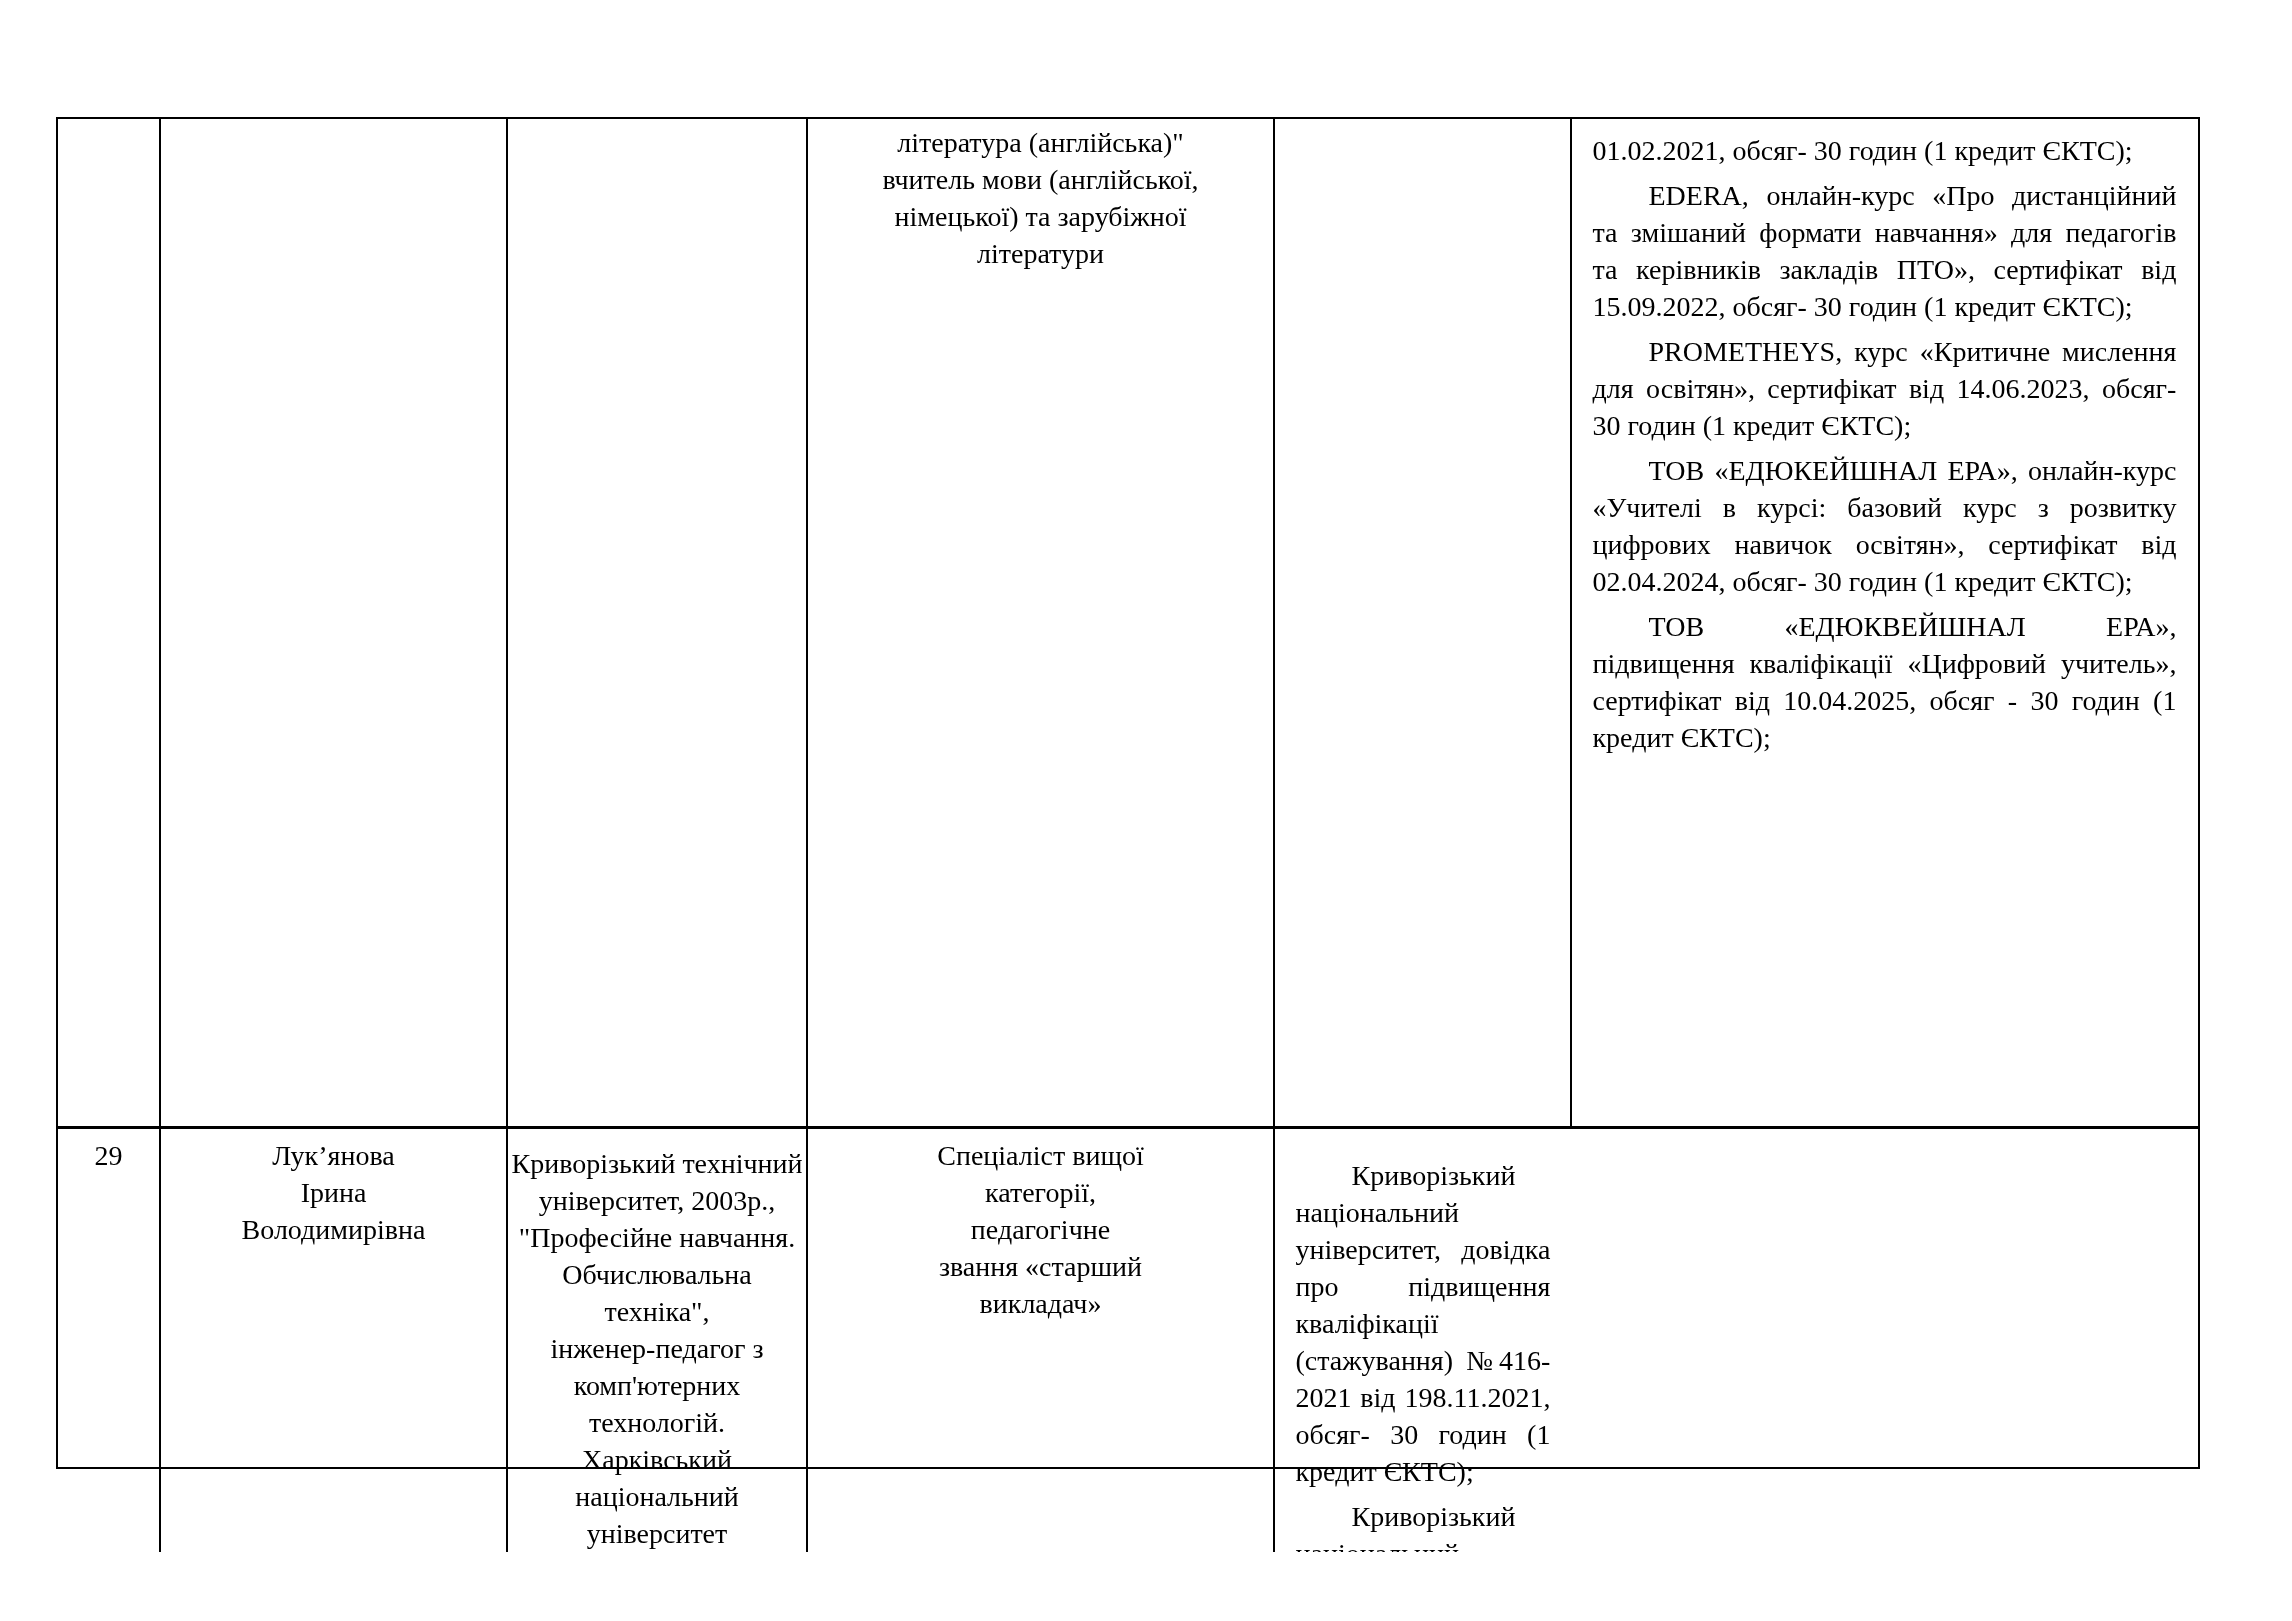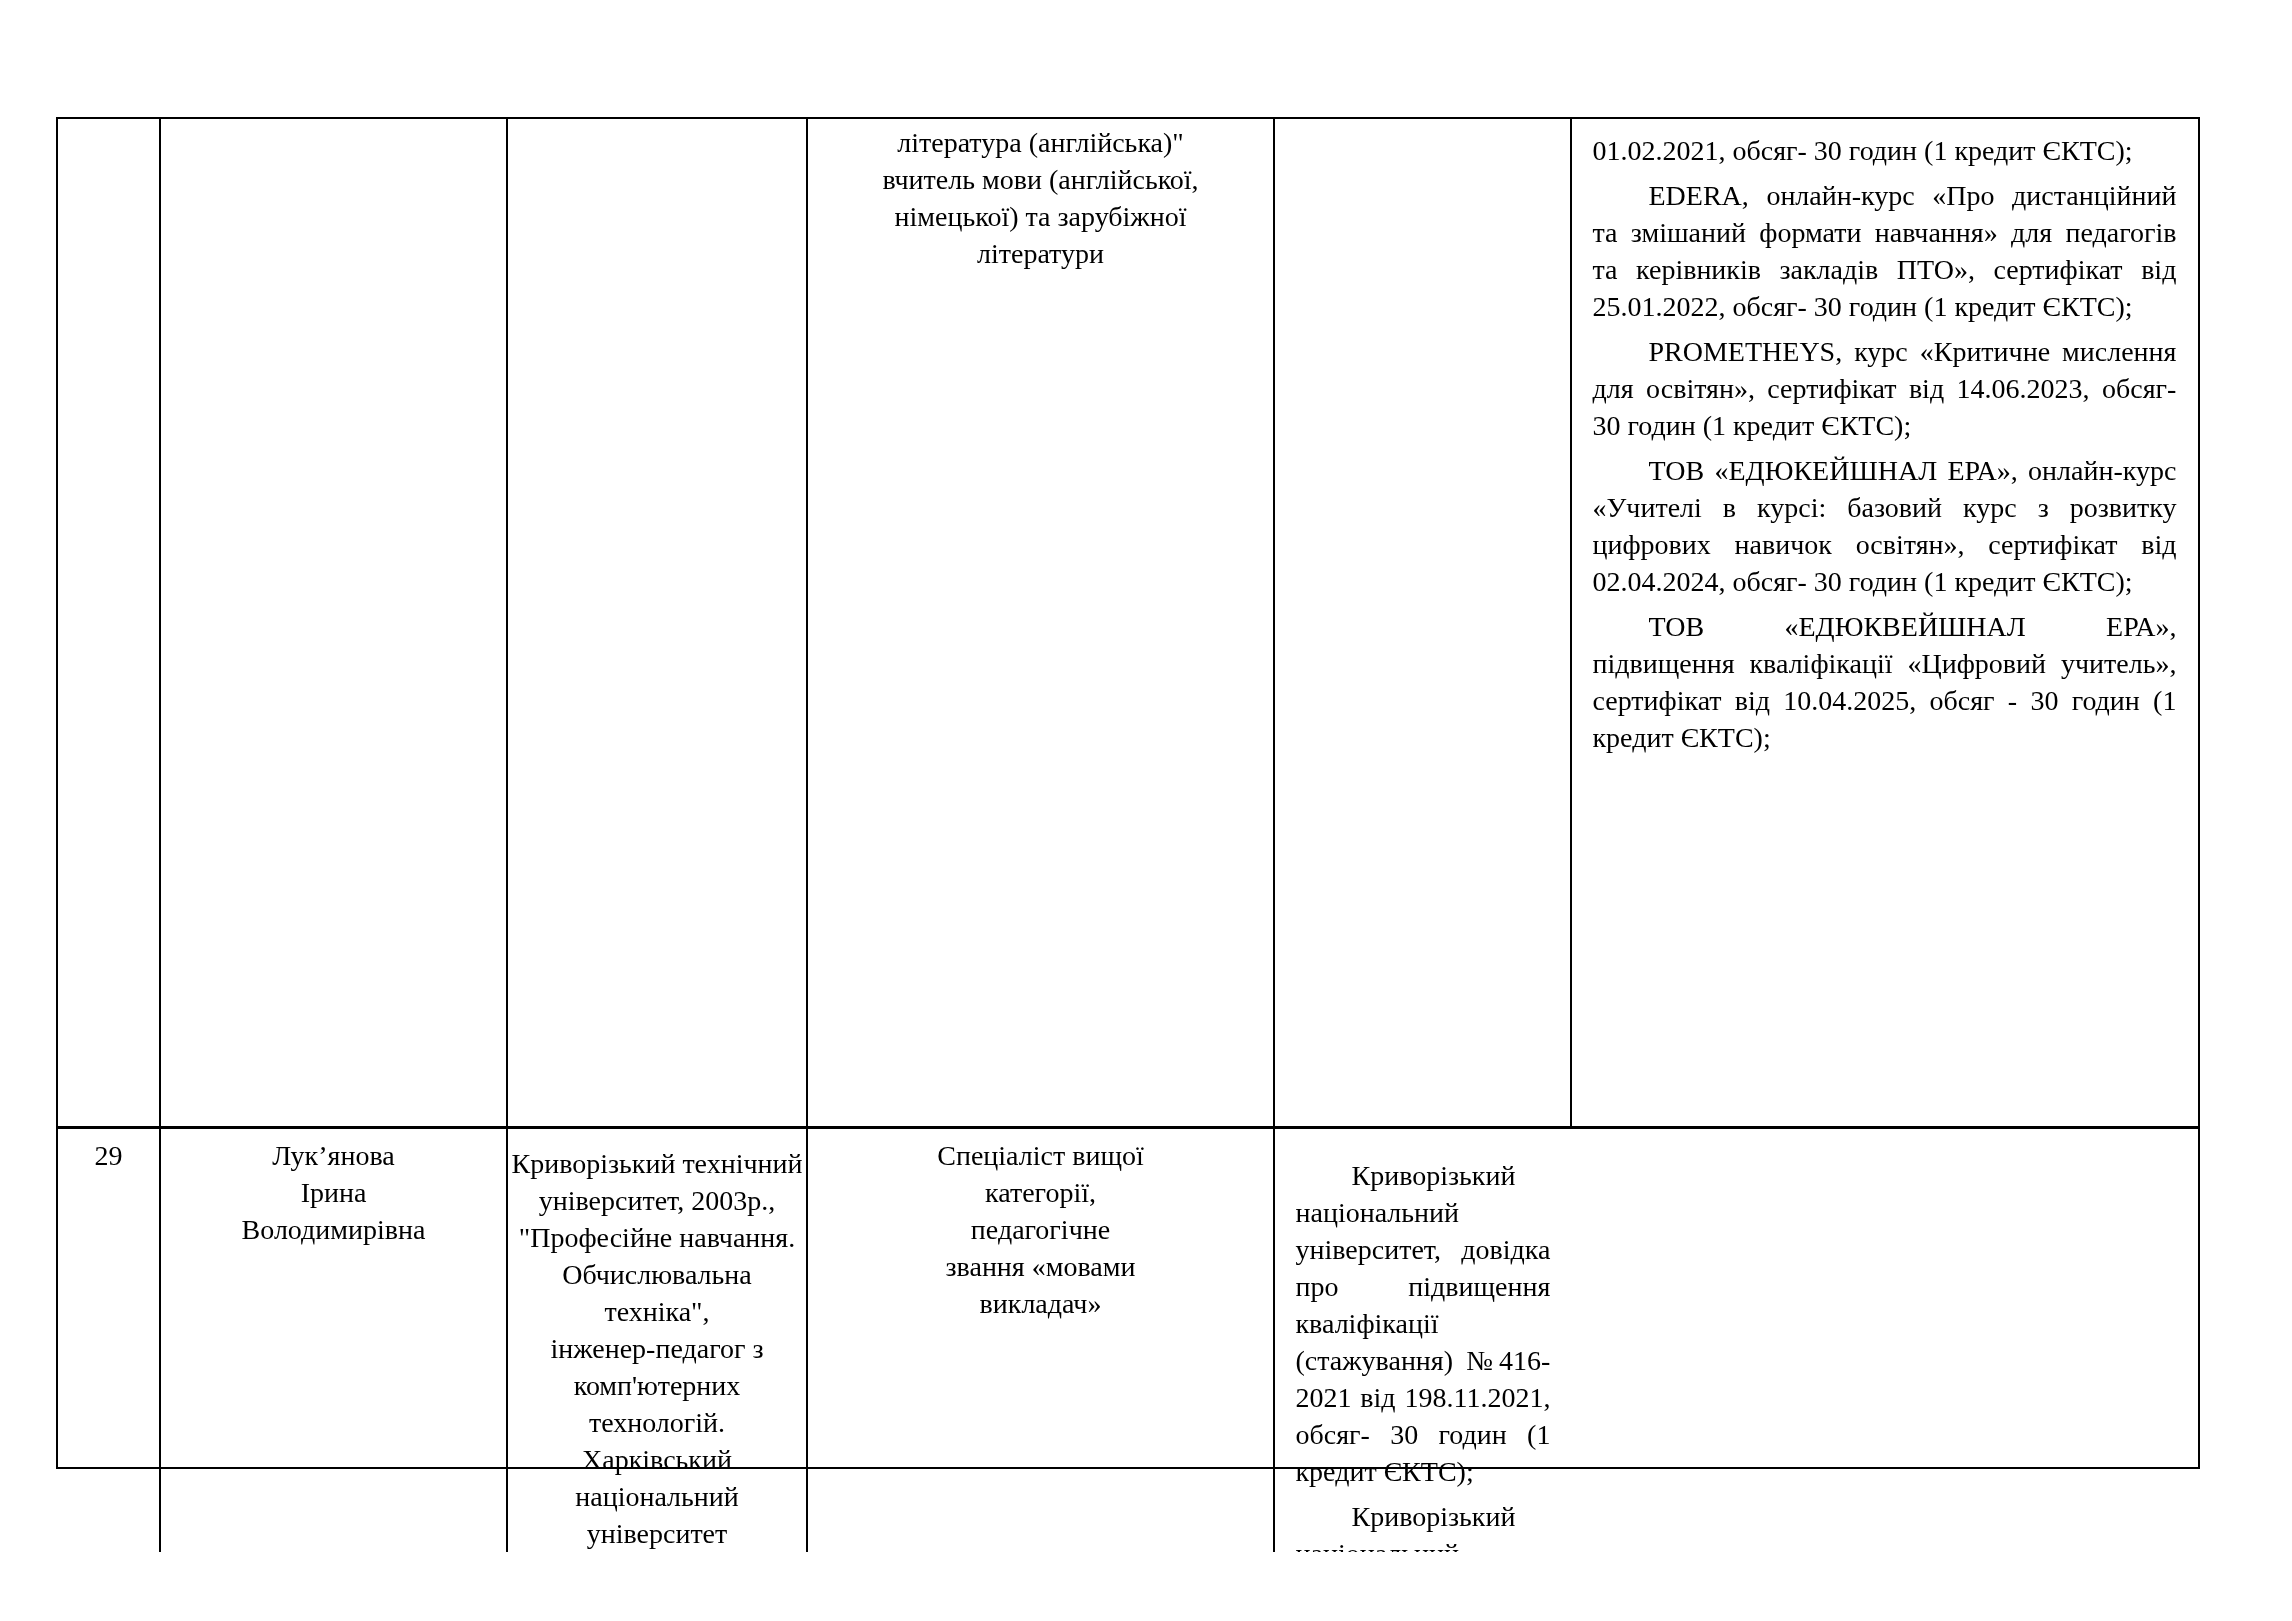--- a/index.html
+++ b/index.html
@@ -68,21 +68,21 @@
     <div class="cell center"></div>
     <div class="cell center"></div>
     <div class="cell center"></div>
     <div class="cell center edu">література (англійська)"
 вчитель мови (англійської,
 німецької) та зарубіжної
 літератури</div>
     <div class="cell center"></div>
     <div class="cell qual">
       <p class="no-indent">01.02.2021, обсяг- 30 годин (1 кредит ЄКТС);</p>
-      <p>EDERA, онлайн-курс «Про дистанційний та змішаний формати навчання» для педагогів та керівників закладів ПТО», сертифікат від 25.01.2022, обсяг- 30 годин (1 кредит ЄКТС);</p>
+      <p>EDERA, онлайн-курс «Про дистанційний та змішаний формати навчання» для педагогів та керівників закладів ПТО», сертифікат від 15.09.2022, обсяг- 30 годин (1 кредит ЄКТС);</p>
       <p>PROMETHEYS, курс «Критичне мислення для освітян», сертифікат від 14.06.2023, обсяг- 30 годин (1 кредит ЄКТС);</p>
       <p>ТОВ «ЕДЮКЕЙШНАЛ ЕРА», онлайн-курс «Учителі в курсі: базовий курс з розвитку цифрових навичок освітян», сертифікат від 02.04.2024, обсяг- 30 годин (1 кредит ЄКТС);</p>
       <p>ТОВ «ЕДЮКВЕЙШНАЛ ЕРА», підвищення кваліфікації «Цифровий учитель», сертифікат від 10.04.2025, обсяг - 30 годин (1 кредит ЄКТС);</p>
     </div>
   </div>
 
   <div class="t-row row-b">
     <div class="cell center">29</div>
     <div class="cell center">Лук’янова
 Ірина
@@ -92,21 +92,21 @@
 "Професійне навчання.
 Обчислювальна техніка",
 інженер-педагог з
 комп'ютерних технологій.
 Харківський національний
 університет радіоелектроніки,
 2016р., "Радіоелектронні</div>
     <div class="cell center">Спеціаліст вищої
 категорії,
 педагогічне
-звання «мовами
+звання «старший
 викладач»</div>
     <div class="cell qual">
       <p>Криворізький національний університет, довідка про підвищення кваліфікації (стажування) №416-2021 від 198.11.2021, обсяг- 30 годин (1 кредит ЄКТС);</p>
       <p>Криворізький національний університет, довідка про підвищення кваліфікації (стажування) №6-2022 від</p>
     </div>
   </div>
 
 </div>
 
 

